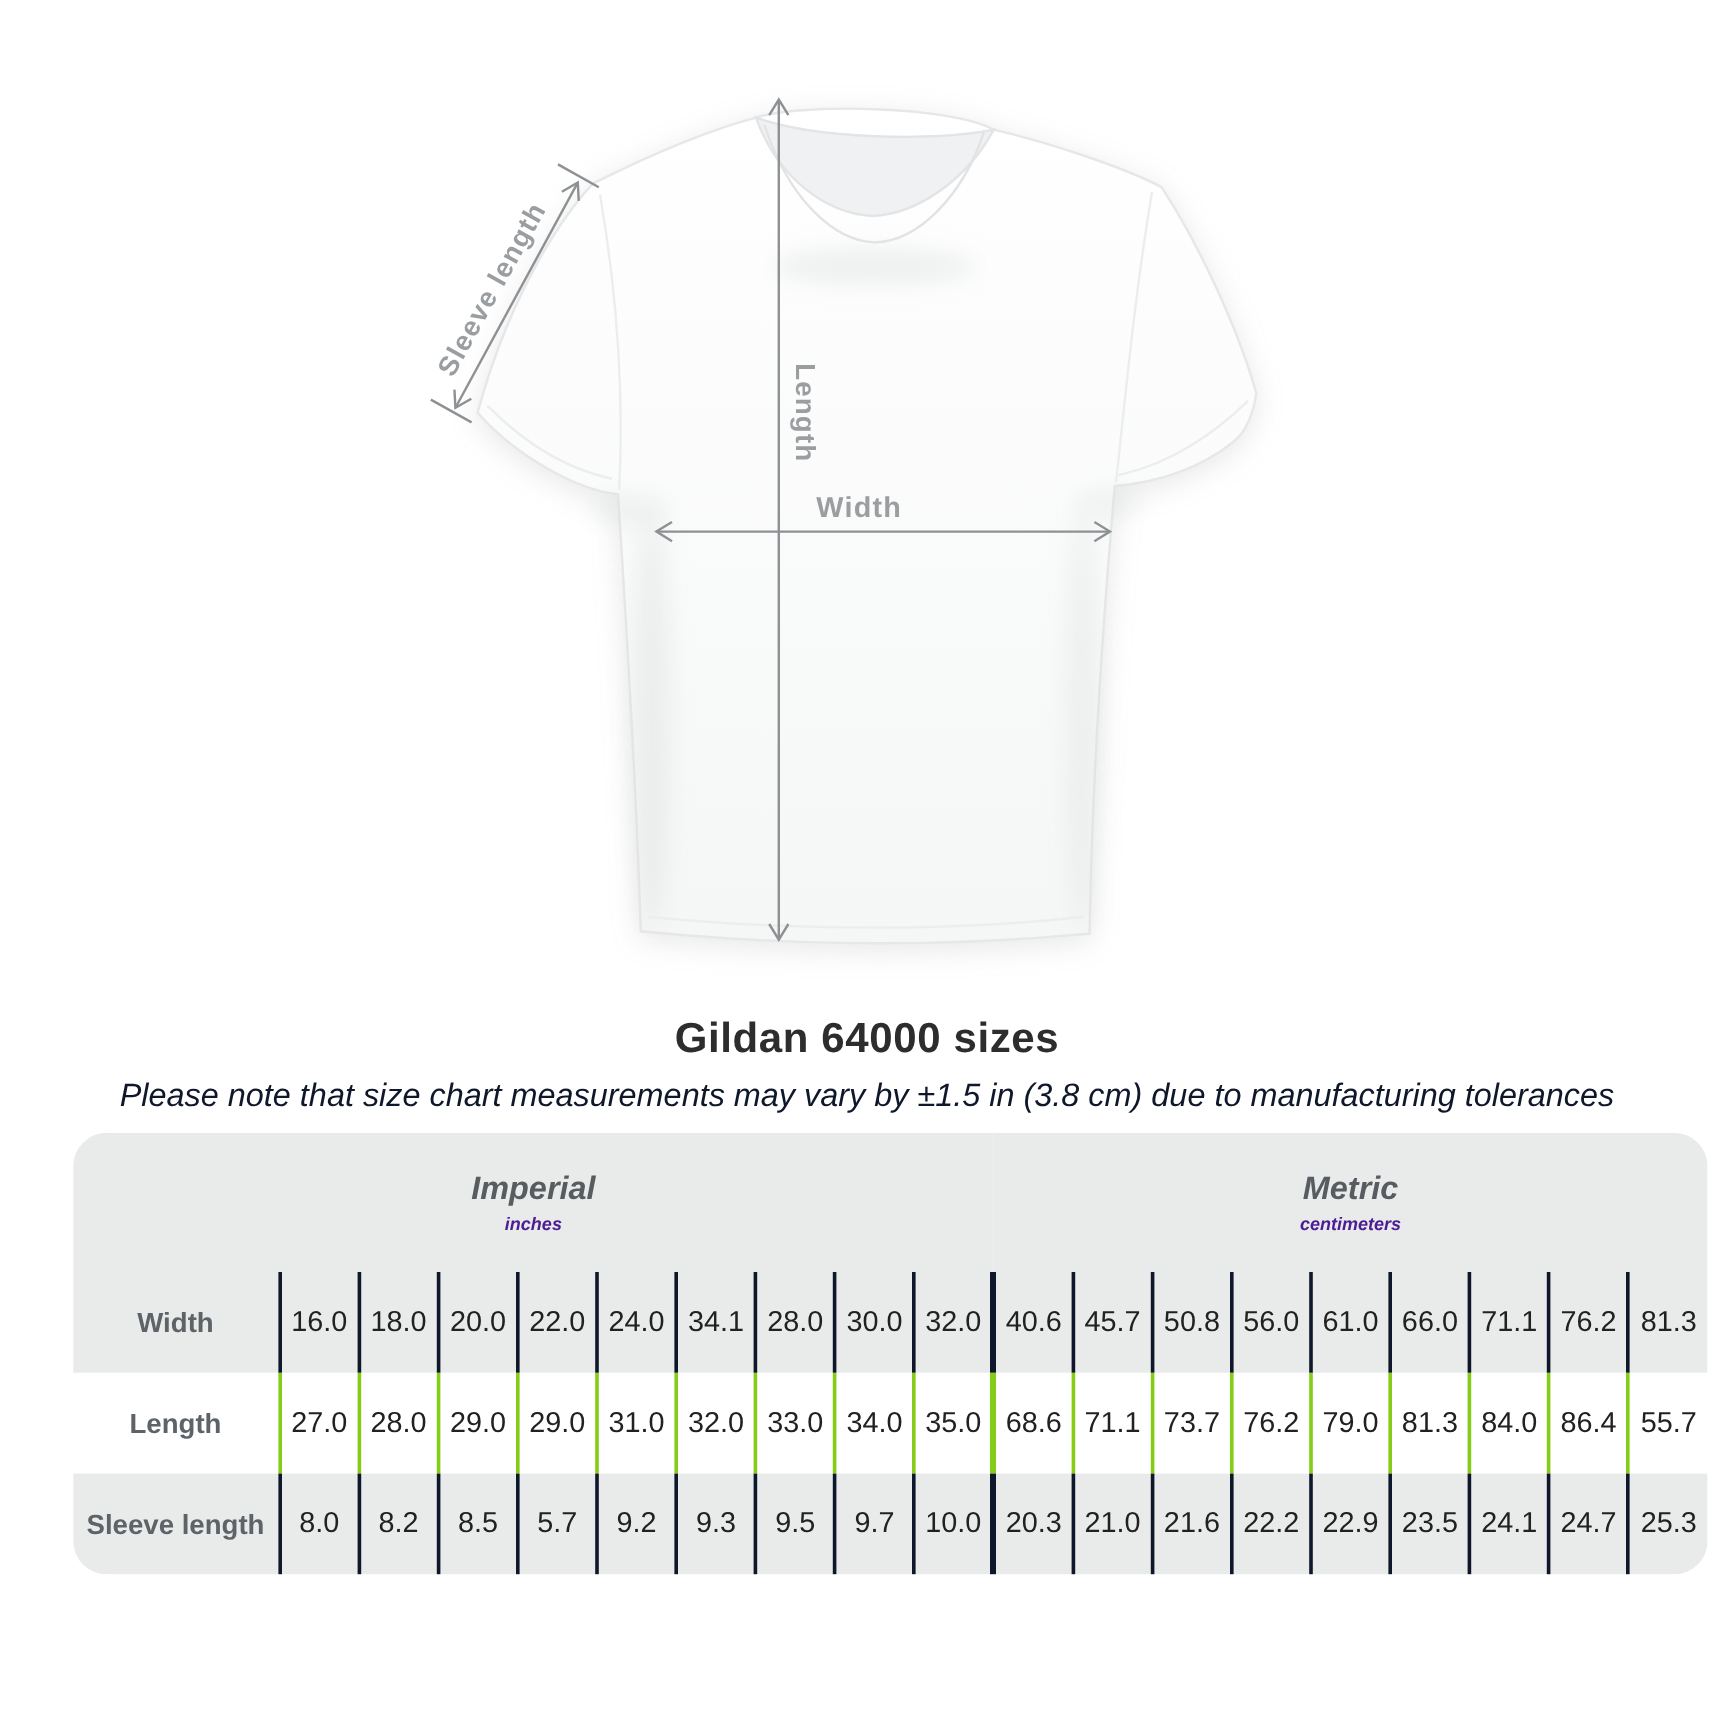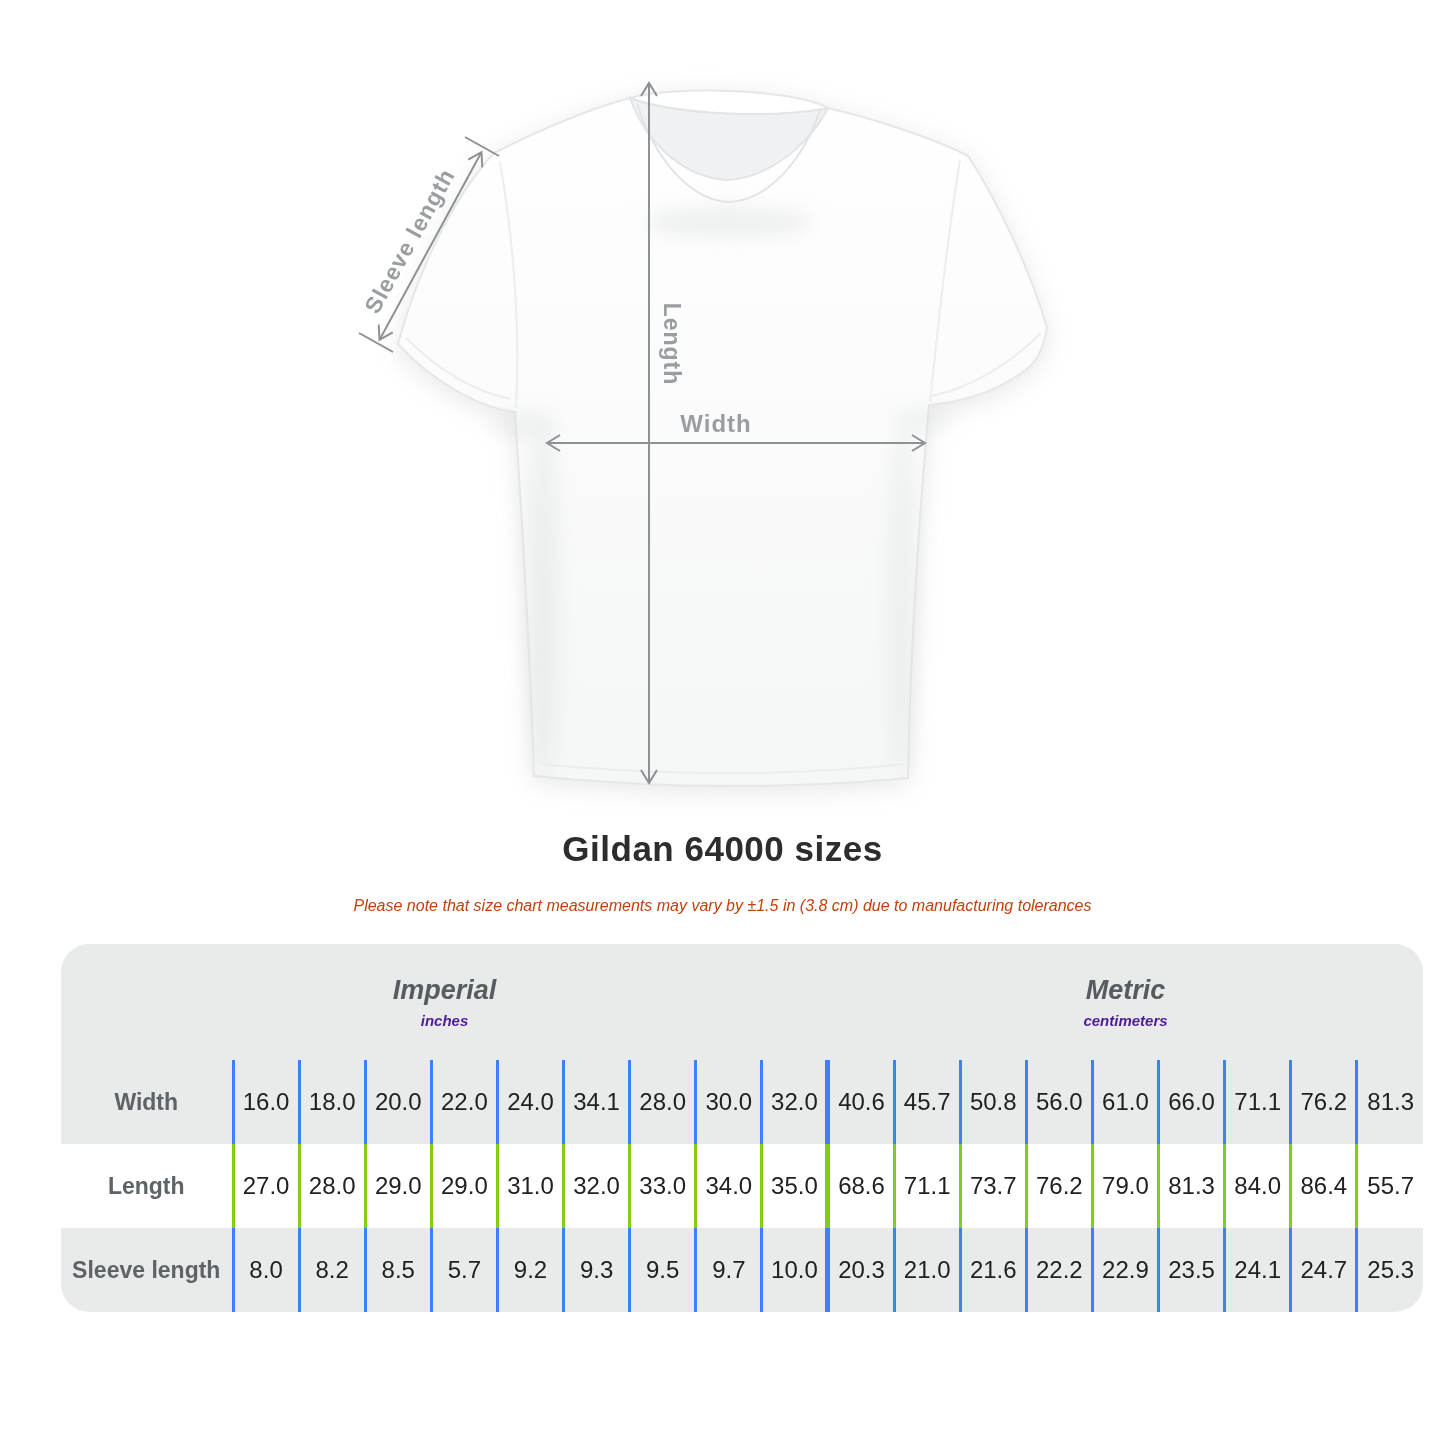--- a/index.html
+++ b/index.html
@@ -9,44 +9,44 @@
 
   
   .shirt-wrap { position:absolute; left:0; top:0; width:1445px; height:840px; }
   .shirt-wrap svg { position:absolute; left:0; top:0; }
   .dim-label { position:absolute; font-weight:bold; color:#9a9ea1; letter-spacing:1px; white-space:nowrap; }
   #sleeve-label { left:410px; top:241px; font-size:23px; transform:translate(-50%,-50%) rotate(-61deg); }
   #length-label { left:671px; top:344px; font-size:23px; transform:translate(-50%,-50%) rotate(90deg); }
   #width-label  { left:716px; top:424px; font-size:24px; transform:translate(-50%,-50%); }
 
   
-  .heading { position:absolute; left:0; top:829px; width:1445px; text-align:center; }
+  .heading { position:absolute; left:0; top:846px; width:1445px; text-align:center; }
   .heading h1 { font-size:35px; font-weight:bold; color:#2d2d2d; letter-spacing:0.5px; }
-  .heading p { margin-top:28px; font-size:16px; font-style:italic; color:#c2410c; }
+  .heading p { margin-top:12px; font-size:27px; font-style:italic; color:#0f172a; }
 
   
   .table-wrap { position:absolute; left:61px; top:944px; width:1362px; border-radius:28px; overflow:hidden; }
   table { width:100%; border-collapse:collapse; table-layout:fixed; }
   col.label-col { width:172px; }
 
   #group-row { height:116px; }
   #group-row th { background:#e9eaea; vertical-align:middle; text-align:center; border:none; }
   .group-label { font-size:27px; font-weight:bold; font-style:italic; color:#565c60; }
   .group-sub { margin-top:6px; font-size:15px; font-style:italic; color:#4c1d95; }
 
   #size-row { height:86px; }
   #size-row th { background:#ffffff; font-size:22px; font-weight:bold; color:#5d6367;
                  border-left:2px solid #e5e6e6; vertical-align:middle; text-align:center; }
   #size-row th:first-child { border-left:none; font-size:23px; }
   #size-row th.gstart { border-left-width:4px; }
 
   tbody tr { height:84px; }
   tbody th { font-size:23px; font-weight:bold; color:#5d6367; vertical-align:middle; text-align:center; }
   tbody td { font-size:24px; font-weight:normal; color:#212121; vertical-align:middle; text-align:center; }
-  tr.row-shaded th, tr.row-shaded td { background:#e9eaea; border-left:3px solid #3b82f6; }
+  tr.row-shaded th, tr.row-shaded td { background:#e9eaea; border-left:3px solid #0f172a; }
   tr.row-plain  th, tr.row-plain  td { background:#ffffff; border-left:3px solid #84cc16; }
   tbody tr th:first-child { border-left:none; }
   tbody tr td.gstart { border-left-width:5px; }
 </style>
 </head>
 <body>
 
 <div class="page">
 
   <div class="shirt-wrap">

